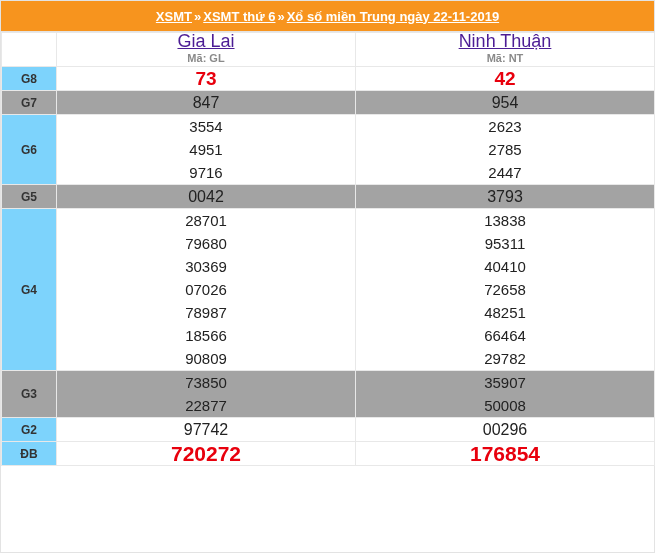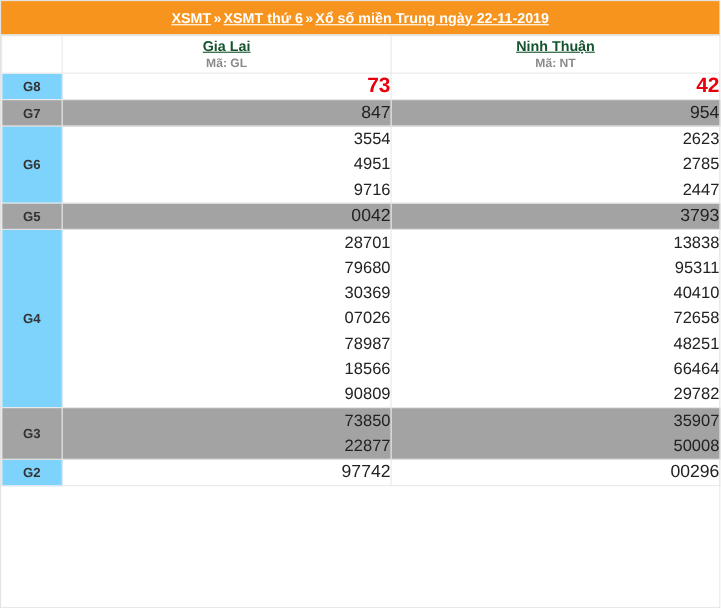--- a/index.html
+++ b/index.html
@@ -56,23 +56,23 @@
     border: 1px solid #e8e8e8;
     text-align: center;
     vertical-align: middle;
     padding: 0;
   }
   .prov-head {
     padding: 8px 0 7px 0;
     background: #ffffff;
   }
   .prov-name {
-    font-size: 13px;
-    font-weight: bold;
-    color: #14532d;
+    font-size: 18px;
+    font-weight: normal;
+    color: #4c1d95;
     text-decoration: underline;
     line-height: 17px;
   }
   .prov-code {
     font-size: 11px;
     color: #8a8a8a;
     line-height: 16px;
   }
   .lbl {
     font-size: 12px;
@@ -80,21 +80,21 @@
     color: #333;
     background: #7dd3fc;
   }
   .row-alt .lbl, .row-alt td { background: #a3a3a3; }
   .vals {
     font-size: 15px;
     color: #222;
     line-height: 23px;
     padding: 6px 0;
   }
-  .vals div { line-height: 23px; text-align: right; }
+  .vals div { line-height: 23px; }
   .big {
     font-size: 19px;
     font-weight: bold;
     color: #e8000d;
     line-height: 26px;
     padding: 7px 0;
   }
   .db {
     font-size: 21px;
     font-weight: bold;
@@ -213,16 +213,25 @@
         </tr>
         <tr>
           <td class="lbl">G2</td>
           <td class="vals g2">
             <div>97742</div>
           </td>
           <td class="vals g2">
             <div>00296</div>
           </td>
         </tr>
+        <tr>
+          <td class="lbl">ĐB</td>
+          <td class="vals db">
+            <div>720272</div>
+          </td>
+          <td class="vals db">
+            <div>176854</div>
+          </td>
+        </tr>
       </tbody>
   </table>
 
 </div>
 
 </body></html>

